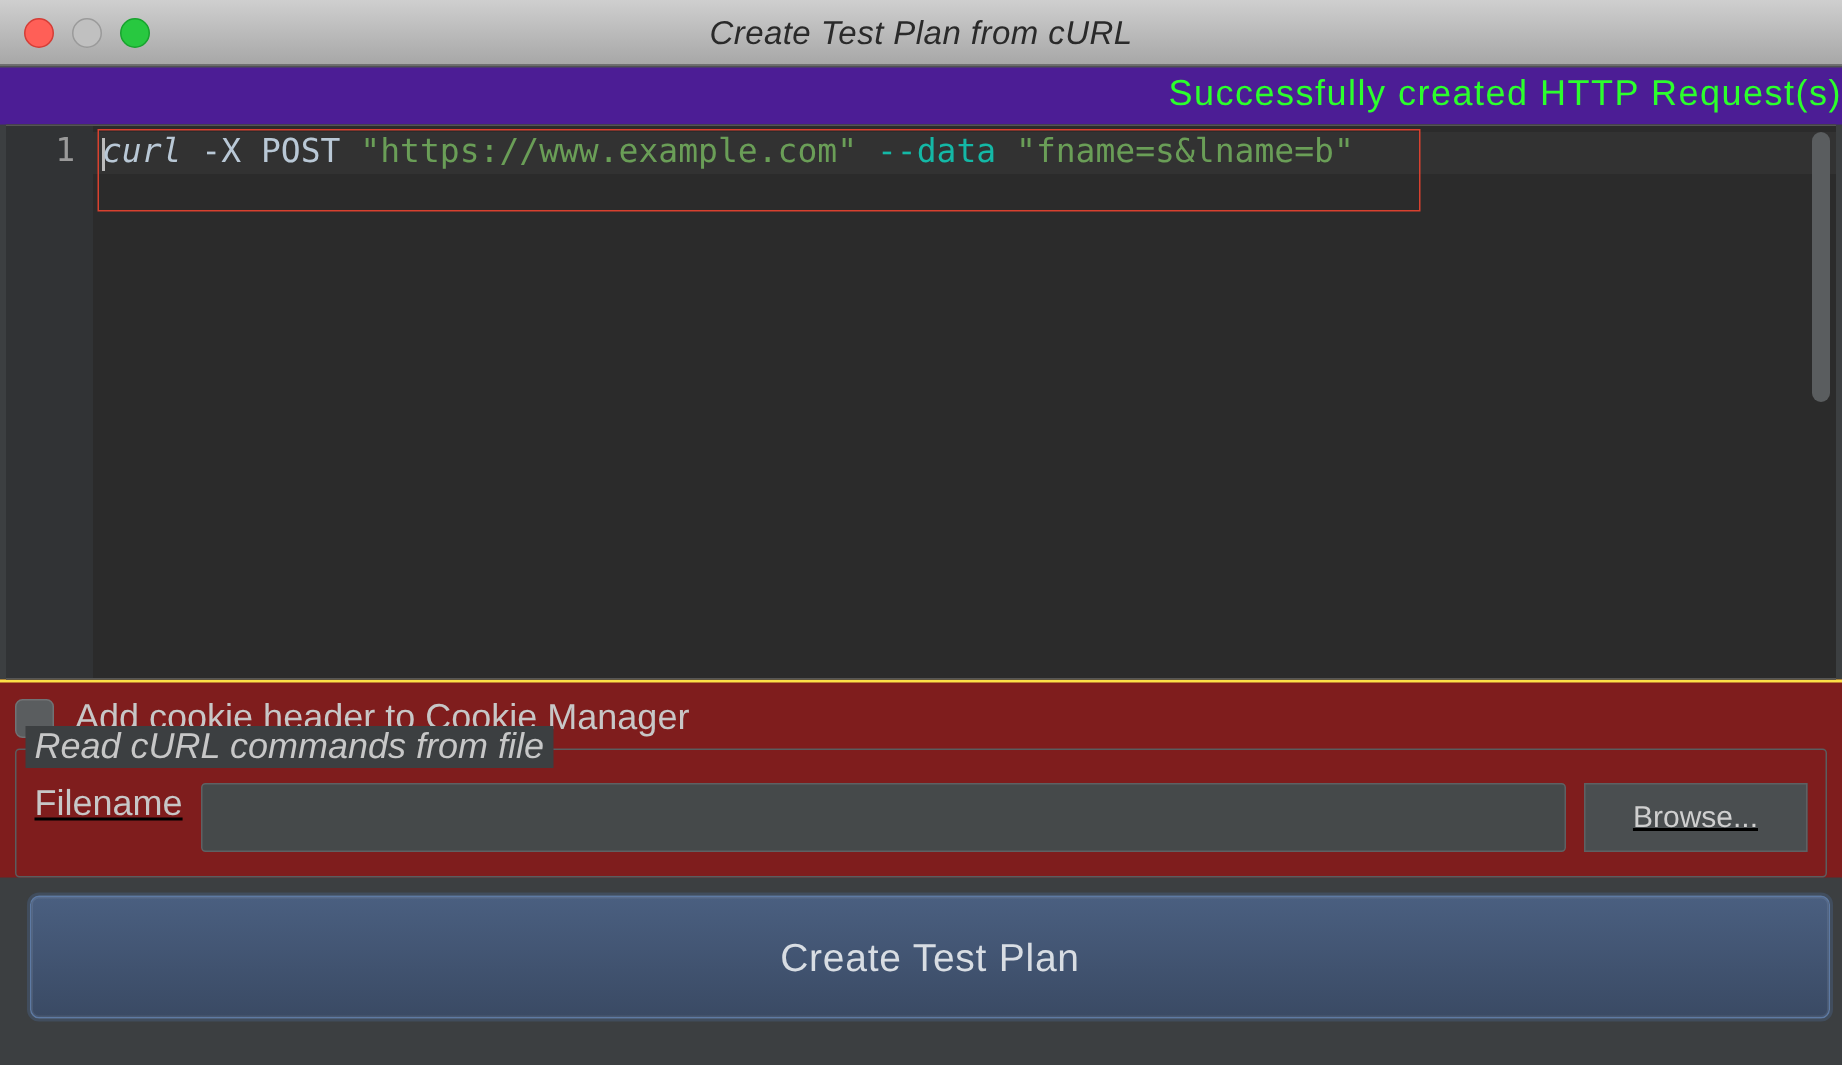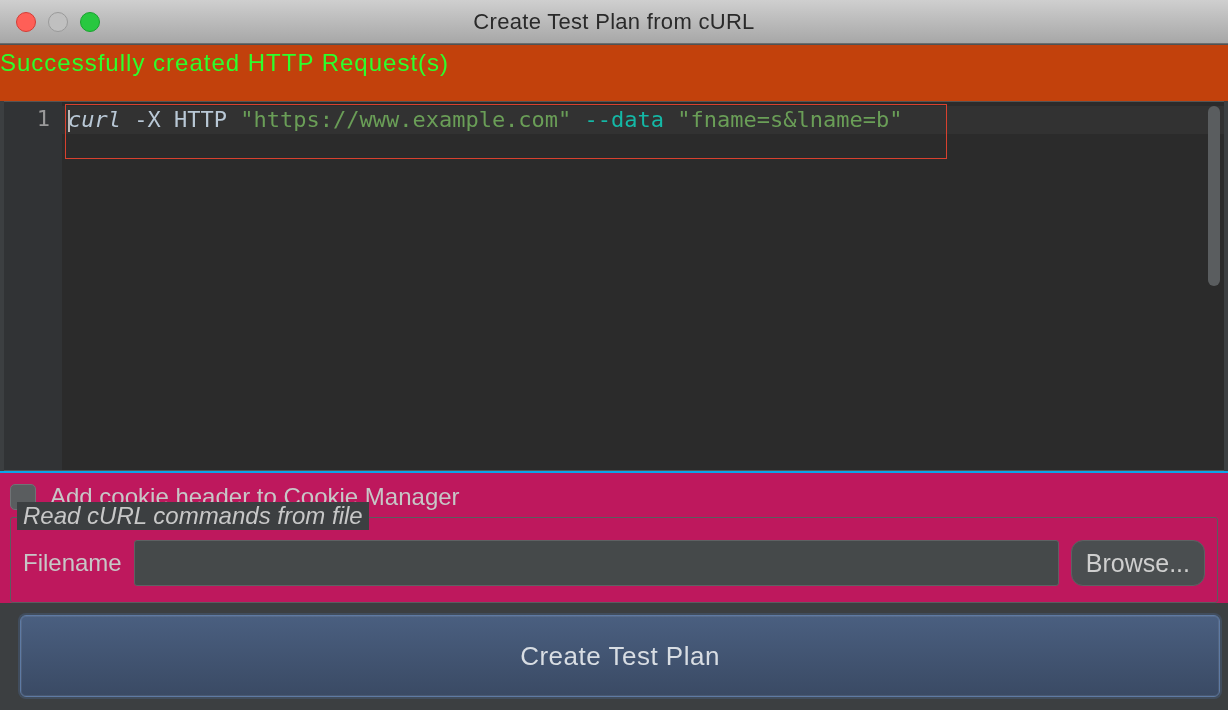--- a/index.html
+++ b/index.html
@@ -12,25 +12,25 @@
     display: flex; align-items: center; position: relative;
     border-bottom: 1px solid #6c6c6c;
   }
   .traffic-lights { display: flex; gap: 12px; padding-left: 16px; }
   .tl { width: 20px; height: 20px; border-radius: 50%; }
   .tl.close { background: #ff5f57; border: 1px solid #d43d36; }
   .tl.min   { background: #c0c0c0; border: 1px solid #9a9a9a; }
   .tl.zoom  { background: #28c840; border: 1px solid #18a32e; }
   .titlebar-title {
     position: absolute; left: 0; right: 0; text-align: center;
-    font-size: 22px; color: #2a2a2a; letter-spacing: 0.3px; font-weight: 400;
+    font-size: 22px; color: #2a2a2a; letter-spacing: 0.3px; font-weight: 400; font-style: italic;
   }
   .status-msg {
-    text-align: left; color: #2cff2c; font-size: 24px; letter-spacing: 1px;
-    padding: 4px 0 24px; background: #c2410c; border-top: 1px solid #4f5254;
+    text-align: right; color: #2cff2c; font-size: 24px; letter-spacing: 1px;
+    padding: 4px 0 6px; background: #4c1d95; border-top: 1px solid #4f5254;
   }
   .editor-wrap {
     flex: 0 0 auto; height: 370px; display: flex; background: #2b2b2b;
     border-top: 1px solid #555; border-bottom: 1px solid #555;
     position: relative; margin: 0 4px;
   }
   .gutter {
     width: 58px; background: #313335; color: #9a9a9a; font-family: Menlo, Consolas, monospace;
     font-size: 22px; text-align: right; padding: 4px 12px 0 0;
   }
@@ -57,40 +57,40 @@
     display: inline-block; width: 2px; height: 22px; background: #bbbbbb;
     vertical-align: text-bottom; margin-right: -2px;
   }
   .scrollbar {
     position: absolute; right: 2px; top: 2px; width: 16px; height: 200px;
   }
   .scroll-thumb {
     width: 12px; height: 180px; background: #5a5d5f; border-radius: 6px; margin: 2px auto;
   }
   .options-panel {
-    padding: 10px 10px 0 10px; background: #be185d; border-top: 2px solid #0ea5e9;
+    padding: 10px 10px 0 10px; background: #7f1d1d; border-top: 2px solid #fde047;
   }
   .checkbox-row { display: flex; align-items: center; gap: 14px; font-size: 24px; color: #c7c7c7; margin-bottom: 6px; }
   .cb { width: 26px; height: 26px; border-radius: 5px; background: #5a5d5f; border: 1px solid #707375; }
   .fieldset {
     border: 1px solid #5a5d5f; border-radius: 3px; padding: 14px 12px 16px 12px; margin-top: 4px;
     position: relative;
   }
   .fieldset-legend {
     position: absolute; top: -16px; left: 6px; background: #3c3f41; padding: 0 6px;
     color: #c7c7c7; font-size: 24px; font-style: italic;
   }
-  .file-row { display: flex; align-items: center; gap: 12px; padding-top: 8px; }
+  .file-row { display: flex; gap: 12px; padding-top: 8px; text-decoration: underline; }
   .file-label { color: #c7c7c7; font-size: 24px; }
   .file-input {
     flex: 1; height: 46px; background: #45494a; border: 1px solid #5e6163; border-radius: 3px;
   }
   .browse-btn {
-    height: 46px; padding: 0 14px; background: #4a4e50; border: 1px solid #5e6163; border-radius: 12px;
-    color: #cfcfcf; font-size: 25px; display: flex; align-items: center;
+    height: 46px; padding: 0 32px; background: #4a4e50; border: 1px solid #5e6163; border-radius: 0;
+    color: #cfcfcf; font-size: 20px; display: flex; align-items: center;
   }
   .action-area { padding: 12px 8px 8px 20px; }
   .primary-btn {
     width: 100%; height: 82px; border-radius: 6px;
     background: linear-gradient(#4a5f80, #3a4a64);
     border: 1px solid #5e7aa3; box-shadow: inset 0 0 0 1px rgba(255,255,255,0.08), 0 0 0 2px rgba(80,120,180,0.25);
     color: #d8dde3; font-size: 26px; letter-spacing: 0.5px;
     display: flex; align-items: center; justify-content: center; cursor: pointer;
   }
 </style>
@@ -108,21 +108,21 @@
     <div class="titlebar-title">Create Test Plan from cURL</div>
   </div>
 
   <div class="status-msg">Successfully created HTTP Request(s)</div>
 
   <div class="editor-wrap">
     <div class="gutter">
       <div>1</div>
     </div>
     <div class="code-area">
-      <span class="code-line active"><span class="caret"></span><span class="tok-cmd">curl</span> <span class="tok-flag">-X</span> <span class="tok-method">HTTP</span> <span class="tok-str">"https://www.example.com"</span> <span class="tok-data">--data</span> <span class="tok-str">"fname=s&amp;lname=b"</span></span>
+      <span class="code-line active"><span class="caret"></span><span class="tok-cmd">curl</span> <span class="tok-flag">-X</span> <span class="tok-method">POST</span> <span class="tok-str">"https://www.example.com"</span> <span class="tok-data">--data</span> <span class="tok-str">"fname=s&amp;lname=b"</span></span>
       <div class="highlight-box"></div>
       <div class="scrollbar">
         <div class="scroll-thumb"></div>
       </div>
     </div>
   </div>
 
   <div class="options-panel">
     <div class="checkbox-row">
       <div class="cb"></div>

